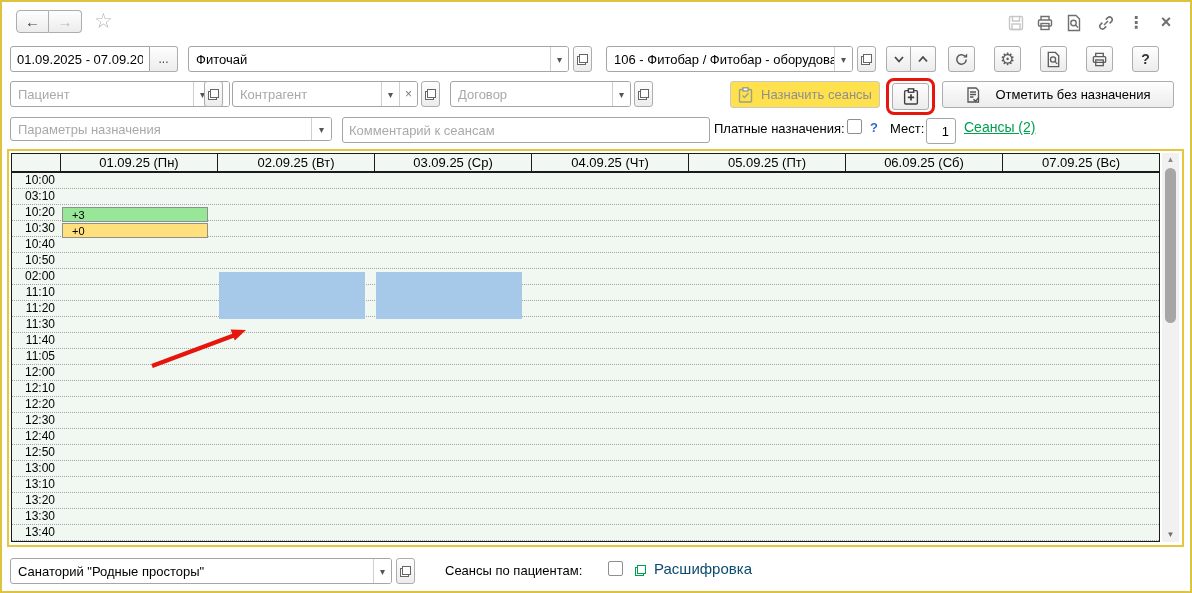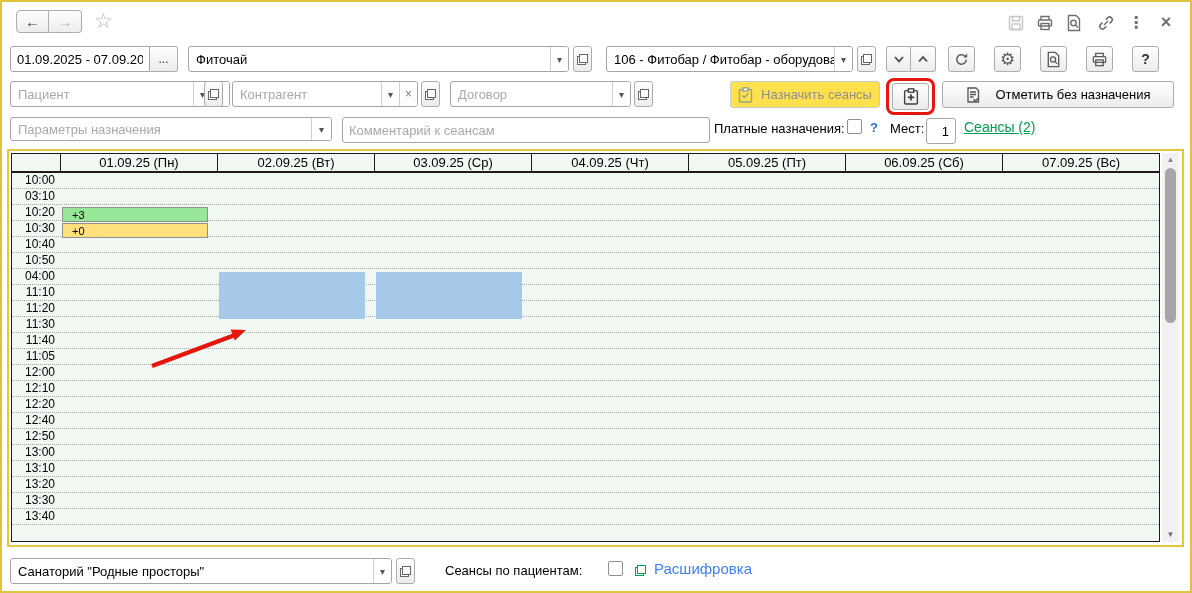--- a/index.html
+++ b/index.html
@@ -106,21 +106,21 @@
   .sb-thumb { position:absolute; left:3px; top:15px; width:11px; height:155px; background:#a6a6a6; border-radius:6px; cursor:grab; }
 
   .arrow-svg { position:absolute; left:140px; top:316px; pointer-events:none; z-index:6; }
 
   
   .org-combo { left:8px; top:556px; width:382px; }
   .org-open  { left:394px; top:556px; }
   .fpat-label { position:absolute; left:443px; top:561px; }
   .fpat-cb { left:606px; top:559px; }
   .decode-glyph { position:absolute; left:633px; top:563px; cursor:pointer; }
-  .decode-link { position:absolute; left:652px; top:558px; font-size:15px; color:#3b82f6; cursor:pointer; }
+  .decode-link { position:absolute; left:652px; top:558px; font-size:15px; color:#0c4a6e; cursor:pointer; }
 </style>
 </head>
 <body>
 
 <div class="window">
 
   <div class="nav-group">
     <div class="btn nav-btn back">
         <span>←</span>
       </div>
@@ -352,21 +352,21 @@
         <div class="g-time">10:50</div>
         <div class="g-cell"></div>
         <div class="g-cell"></div>
         <div class="g-cell"></div>
         <div class="g-cell"></div>
         <div class="g-cell"></div>
         <div class="g-cell"></div>
         <div class="g-cell"></div>
       </div>
       <div class="g-row">
-        <div class="g-time">04:00</div>
+        <div class="g-time">02:00</div>
         <div class="g-cell"></div>
         <div class="g-cell"></div>
         <div class="g-cell"></div>
         <div class="g-cell"></div>
         <div class="g-cell"></div>
         <div class="g-cell"></div>
         <div class="g-cell"></div>
       </div>
       <div class="g-row">
         <div class="g-time">11:10</div>
@@ -433,20 +433,30 @@
         <div class="g-cell"></div>
         <div class="g-cell"></div>
         <div class="g-cell"></div>
         <div class="g-cell"></div>
         <div class="g-cell"></div>
         <div class="g-cell"></div>
         <div class="g-cell"></div>
       </div>
       <div class="g-row">
         <div class="g-time">12:20</div>
+        <div class="g-cell"></div>
+        <div class="g-cell"></div>
+        <div class="g-cell"></div>
+        <div class="g-cell"></div>
+        <div class="g-cell"></div>
+        <div class="g-cell"></div>
+        <div class="g-cell"></div>
+      </div>
+      <div class="g-row">
+        <div class="g-time">12:30</div>
         <div class="g-cell"></div>
         <div class="g-cell"></div>
         <div class="g-cell"></div>
         <div class="g-cell"></div>
         <div class="g-cell"></div>
         <div class="g-cell"></div>
         <div class="g-cell"></div>
       </div>
       <div class="g-row">
         <div class="g-time">12:40</div>

